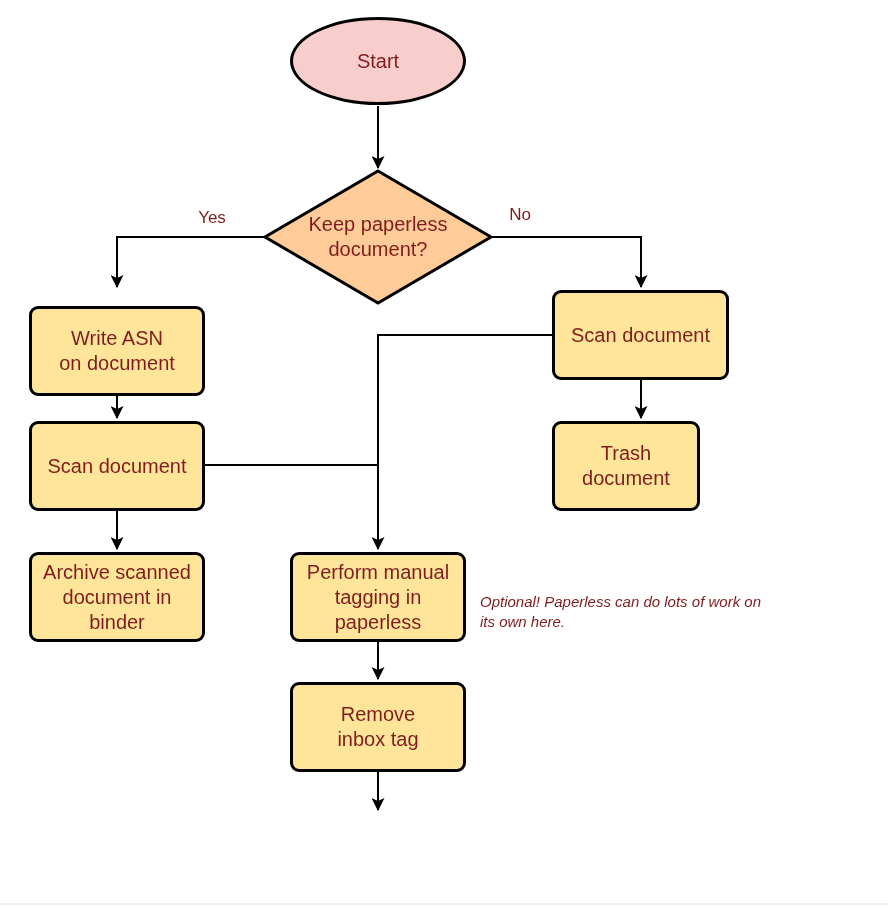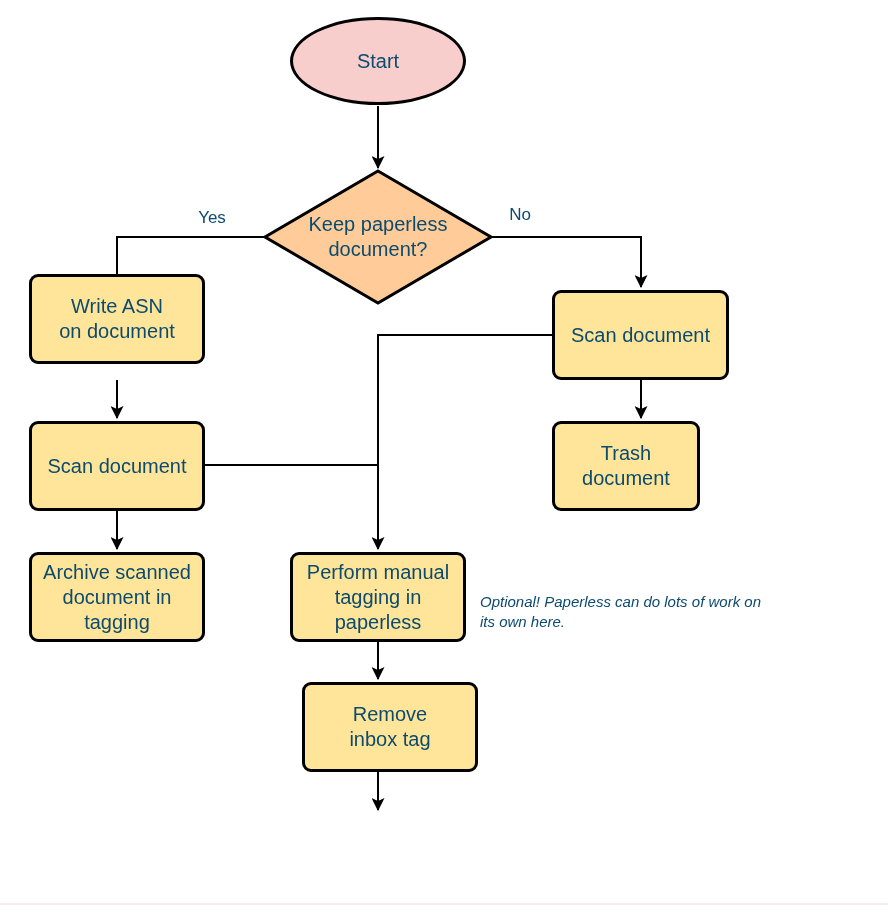--- a/index.html
+++ b/index.html
@@ -6,21 +6,21 @@
     margin: 0;
     padding: 0;
     background: #ffffff;
   }
   .canvas {
     position: relative;
     width: 888px;
     height: 907px;
     background: #ffffff;
     font-family: "Liberation Sans", "DejaVu Sans", sans-serif;
-    color: #0c4a6e;
+    color: #7f1d1d;
     overflow: hidden;
   }
   svg.edge-layer {
     position: absolute;
     left: 0; top: 0;
     width: 888px; height: 907px;
   }
   .node {
     position: absolute;
     display: flex;
@@ -94,38 +94,38 @@
     <path d="M 205 465 L 379 465" fill="none" stroke="#000000" stroke-width="2"></path>
     <path d="M 378 642 L 378 679" fill="none" stroke="#000000" stroke-width="2" marker-end="url(#arrow)"></path>
     <path d="M 378 772 L 378 810" fill="none" stroke="#000000" stroke-width="2" marker-end="url(#arrow)"></path>
   </svg>
 
   <div class="node terminal" style="left:290px; top:17px; width:176px; height:88px;">Start</div>
 
   <div class="node decision-label" style="left:265px; top:171px; width:226px; height:132px;">Keep paperless
 document?</div>
 
-  <div class="node process" style="left:29px; top:274px; width:176px; height:90px;">Write ASN
+  <div class="node process" style="left:29px; top:306px; width:176px; height:90px;">Write ASN
 on document</div>
 
   <div class="node process" style="left:29px; top:421px; width:176px; height:90px;">Scan document</div>
 
   <div class="node process" style="left:29px; top:552px; width:176px; height:90px;">Archive scanned
 document in
-tagging</div>
+binder</div>
 
   <div class="node process" style="left:552px; top:290px; width:177px; height:90px;">Scan document</div>
 
   <div class="node process" style="left:552px; top:421px; width:148px; height:90px;">Trash document</div>
 
   <div class="node process" style="left:290px; top:552px; width:176px; height:90px;">Perform manual
 tagging in
 paperless</div>
 
-  <div class="node process" style="left:290px; top:682px; width:176px; height:90px;margin-left:12px;">Remove
+  <div class="node process" style="left:290px; top:682px; width:176px; height:90px;">Remove
 inbox tag</div>
 
 
   <div class="edge-label" style="left:184px; top:208px;">Yes</div>
 
   <div class="edge-label" style="left:492px; top:205px;">No</div>
 
   <div class="annotation">Optional! Paperless can do lots of work on
 its own here.</div>
 

